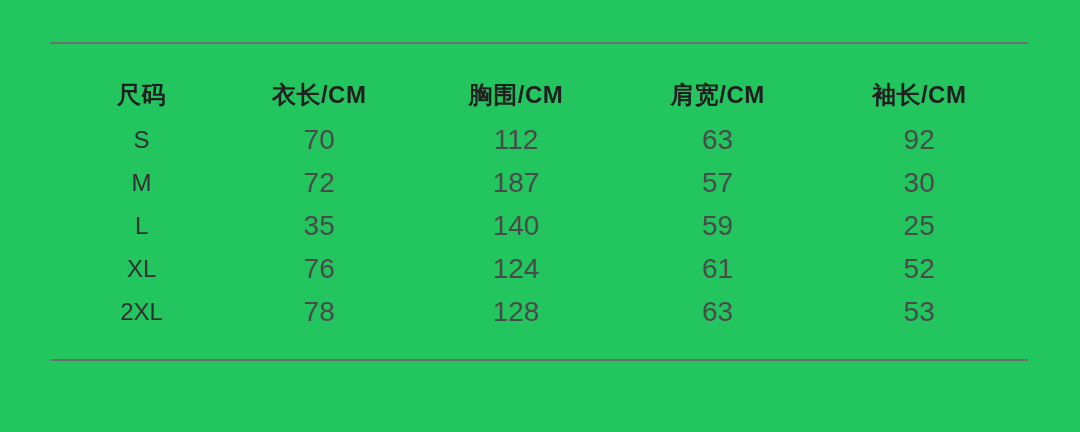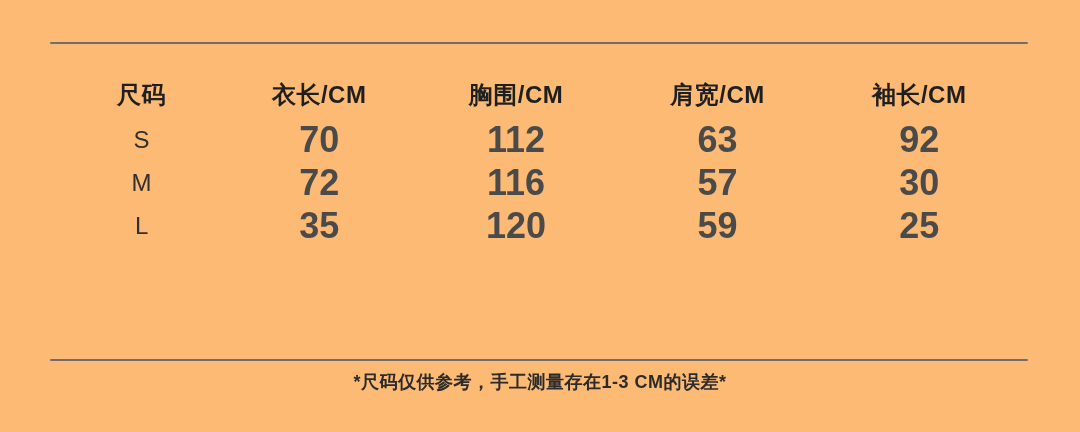--- a/index.html
+++ b/index.html
@@ -10,21 +10,21 @@
     width: 1080px;
     height: 432px;
     background: #f6f5f3;
     font-family: "Liberation Sans", sans-serif;
     overflow: hidden;
   }
   .page {
     position: relative;
     width: 1080px;
     height: 432px;
-    background: #fdba74;
+    background: #22c55e;
   }
   .rule {
     position: absolute;
     left: 50px;
     width: 978px;
     height: 2px;
     background: #6e6e6e;
     border-radius: 1px;
   }
   .rule.top { top: 42px; }
@@ -51,22 +51,22 @@
     font-weight: bold;
     color: #1f1f1f;
     letter-spacing: 0.5px;
   }
   td.cell-size {
     font-size: 24px;
     font-weight: 500;
     color: #303030;
   }
   td.cell-num {
-    font-size: 36px;
-    font-weight: 700;
+    font-size: 28px;
+    font-weight: 400;
     color: #4a4a4a;
   }
   .footer-note {
     position: absolute;
     top: 370px;
     left: 0;
     width: 100%;
     text-align: center;
     font-size: 18px;
     font-weight: 600;
@@ -102,31 +102,44 @@
       <tr>
         <td class="cell-size">S</td>
         <td class="cell-num">70</td>
         <td class="cell-num">112</td>
         <td class="cell-num">63</td>
         <td class="cell-num">92</td>
       </tr>
       <tr>
         <td class="cell-size">M</td>
         <td class="cell-num">72</td>
-        <td class="cell-num">116</td>
+        <td class="cell-num">187</td>
         <td class="cell-num">57</td>
         <td class="cell-num">30</td>
       </tr>
       <tr>
         <td class="cell-size">L</td>
         <td class="cell-num">35</td>
-        <td class="cell-num">120</td>
+        <td class="cell-num">140</td>
         <td class="cell-num">59</td>
         <td class="cell-num">25</td>
+      </tr>
+      <tr>
+        <td class="cell-size">XL</td>
+        <td class="cell-num">76</td>
+        <td class="cell-num">124</td>
+        <td class="cell-num">61</td>
+        <td class="cell-num">52</td>
+      </tr>
+      <tr>
+        <td class="cell-size">2XL</td>
+        <td class="cell-num">78</td>
+        <td class="cell-num">128</td>
+        <td class="cell-num">63</td>
+        <td class="cell-num">53</td>
       </tr>
     </tbody>
   </table>
 
   <div class="rule bottom"></div>
 
-  <div class="footer-note">*尺码仅供参考，手工测量存在1-3 CM的误差*</div>
 
 </div>
 
 </body></html>

